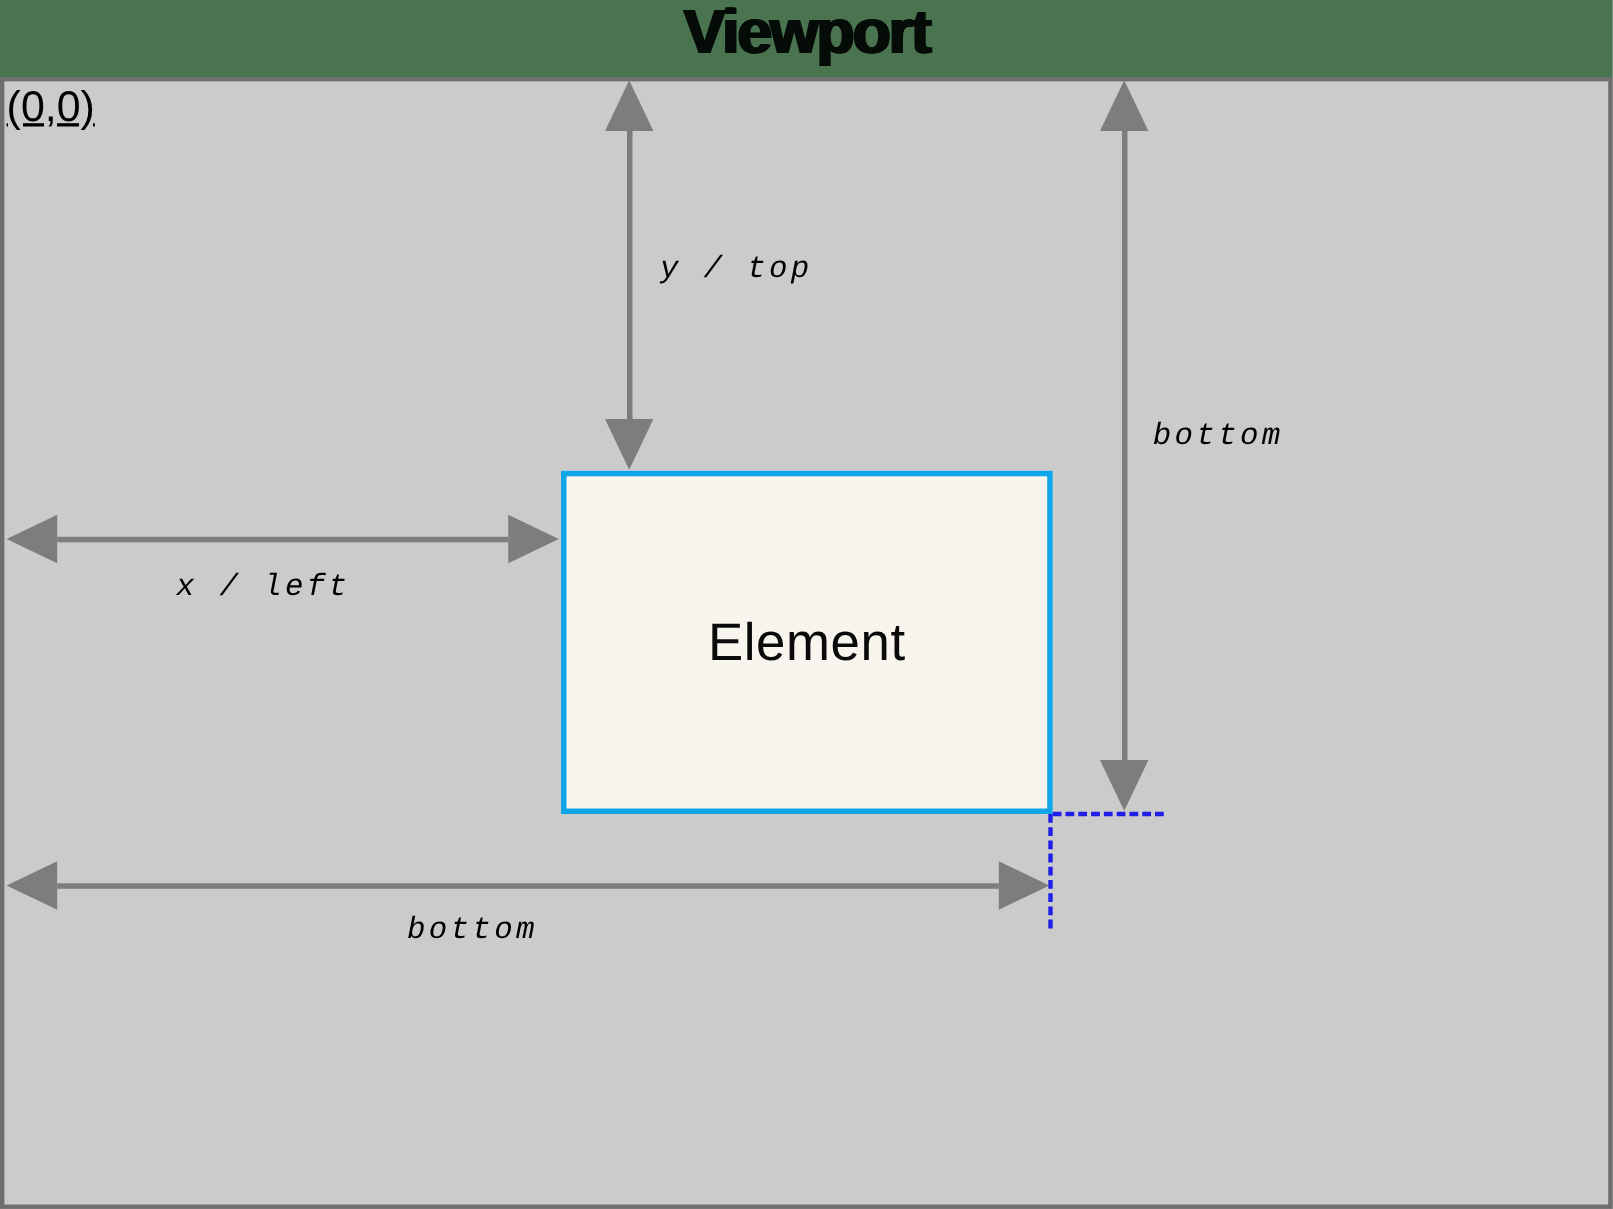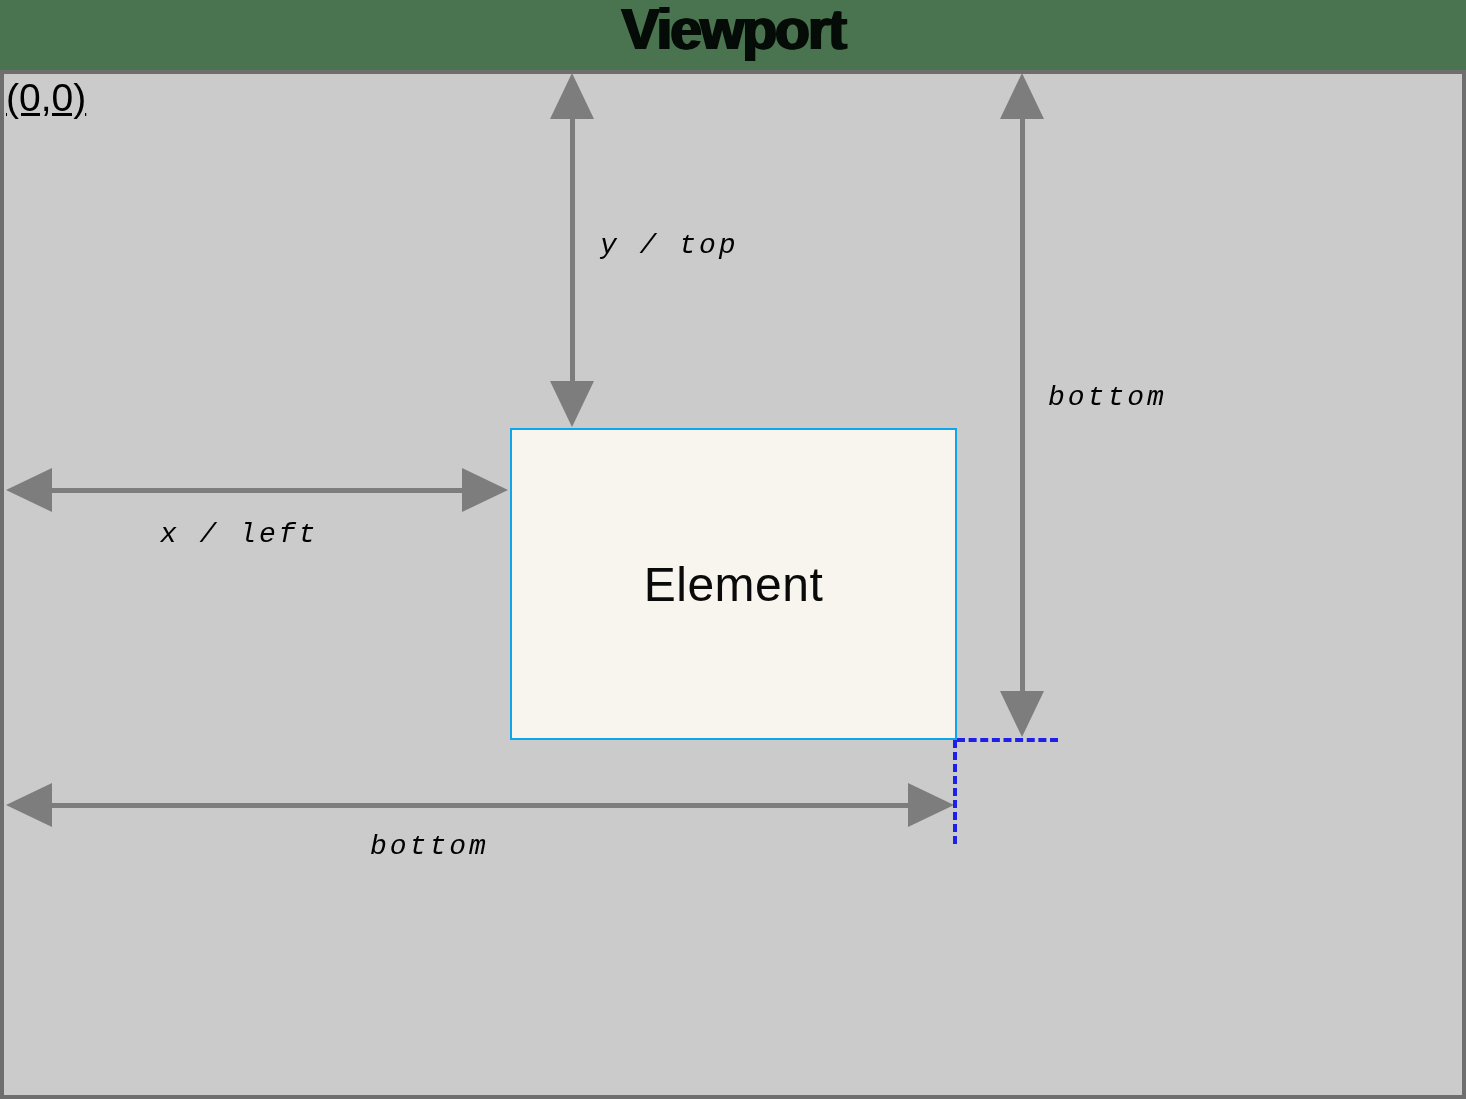--- a/index.html
+++ b/index.html
@@ -44,21 +44,21 @@
     text-decoration: underline;
   }
 
   
   .element-box {
     position: absolute;
     left: 510px; top: 428px;
     width: 447px; height: 312px;
     box-sizing: border-box;
     background: #f8f5ee;
-    border: 2px solid #0ea5e9;
+    border: 5px solid #0ea5e9;
     display: flex;
     align-items: center;
     justify-content: center;
     z-index: 2;
   }
   .element-label {
     font-size: 48px;
     color: #0a0a0a;
     letter-spacing: 0.5px;
   }

